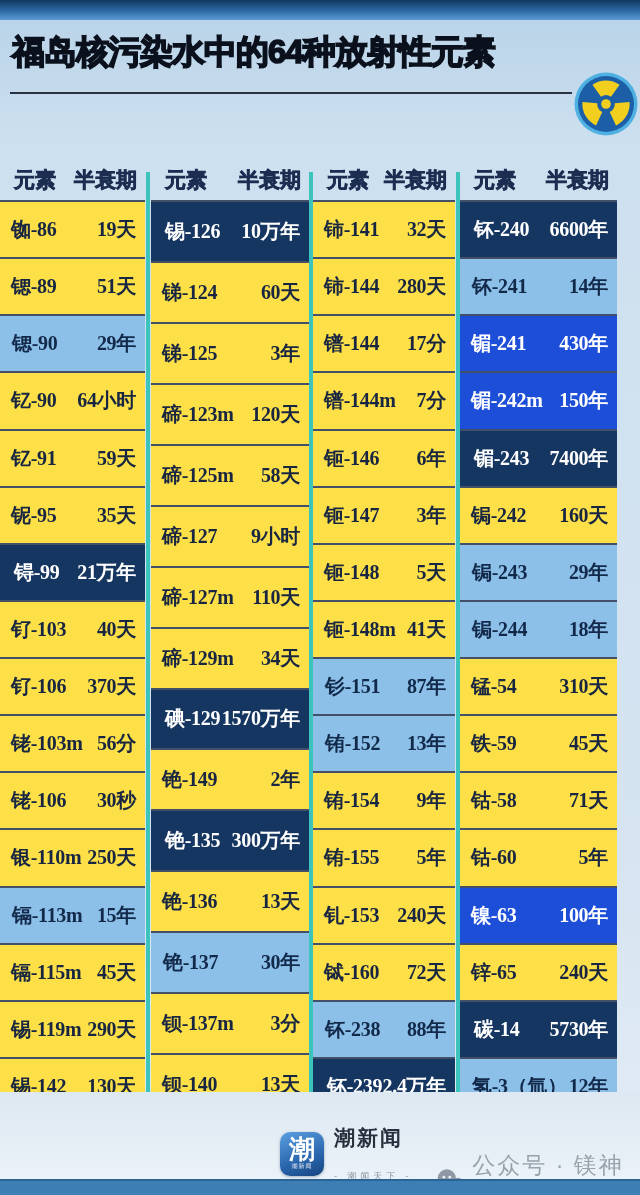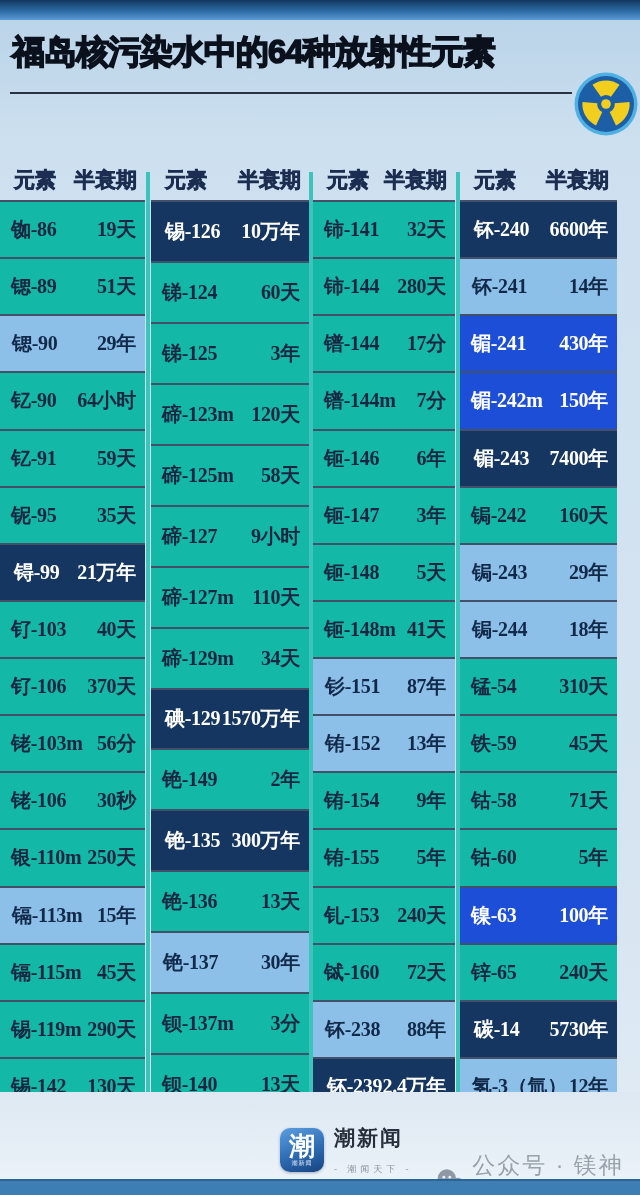--- a/index.html
+++ b/index.html
@@ -33,39 +33,39 @@
   .vl1{left:146px}.vl2{left:309px}.vl3{left:456px}
   .colwrap{position:absolute;top:0;height:100%;}
   .c1{left:0;width:145px}.c2{left:151px;width:158px}.c3{left:313px;width:142px}.c4{left:460px;width:157px}
   .hdr{height:40px;display:flex;justify-content:space-between;align-items:center;
     padding:0 8px 0 14px;font-family:"Liberation Sans",sans-serif;font-weight:900;
     font-size:21px;color:#1b2d50;margin-top:24px;-webkit-text-stroke:0.7px #1b2d50;}
   .rows{height:914px;display:flex;flex-direction:column;border-top:2px solid var(--div);}
   .row{flex:1;display:flex;justify-content:space-between;align-items:center;
     border-bottom:2px solid var(--div);padding:0 9px 0 11px;
     font-weight:700;font-size:19px;letter-spacing:-0.3px;white-space:nowrap;}
-  .row.normal{background:#14b8a6;color:var(--txt-dark);}
+  .row.normal{background:#fde047;color:var(--txt-dark);}
   .row.light{background:#8cc0e9;color:#12294a;padding-left:12px;}
   .row.medium{background:#1d4ed8;color:#ffffff;}
   .row.dark{background:#153660;color:#ffffff;padding-left:14px;}
   .row .el{font-size:20px;}
   .row .hl{font-size:20px;}
   
   .footer{position:absolute;left:0;top:1092px;width:640px;height:87px;
     background:linear-gradient(180deg,#dde8f2,#ebf2f8);}
   .logo{position:absolute;left:280px;top:1124px;display:flex;align-items:center;}
   .logo-icon{width:44px;height:44px;border-radius:10px;
     background:linear-gradient(160deg,#5b9fe0 0%,#2a66ad 60%,#16447f 100%);
     display:flex;flex-direction:column;align-items:center;justify-content:center;
     color:#fff;box-shadow:0 1px 3px rgba(20,50,90,.35);}
   .logo-icon .big{font-size:26px;font-weight:900;line-height:26px;}
   .logo-icon .tiny{font-size:6px;line-height:7px;letter-spacing:1px;opacity:.9;}
   .logo-text{margin-left:10px;display:flex;flex-direction:column;}
   .logo-name{font-family:"Liberation Sans",sans-serif;font-weight:900;font-size:21px;color:#262f3b;letter-spacing:2px;}
-  .logo-tag{font-size:9px;color:#8a94a0;letter-spacing:4px;margin-top:11px;}
+  .logo-tag{font-size:9px;color:#8a94a0;letter-spacing:4px;margin-top:18px;}
   .watermark{position:absolute;left:436px;top:1150px;display:flex;align-items:center;color:#98a2ac;}
   .watermark .wm-text{font-size:23px;letter-spacing:2px;margin-left:8px;
     font-family:"Liberation Sans",sans-serif;}
 </style>
 </head>
 <body>
 
 <div class="top-bar"></div>
 
 <div class="title">福岛核污染水中的64种放射性元素</div>

